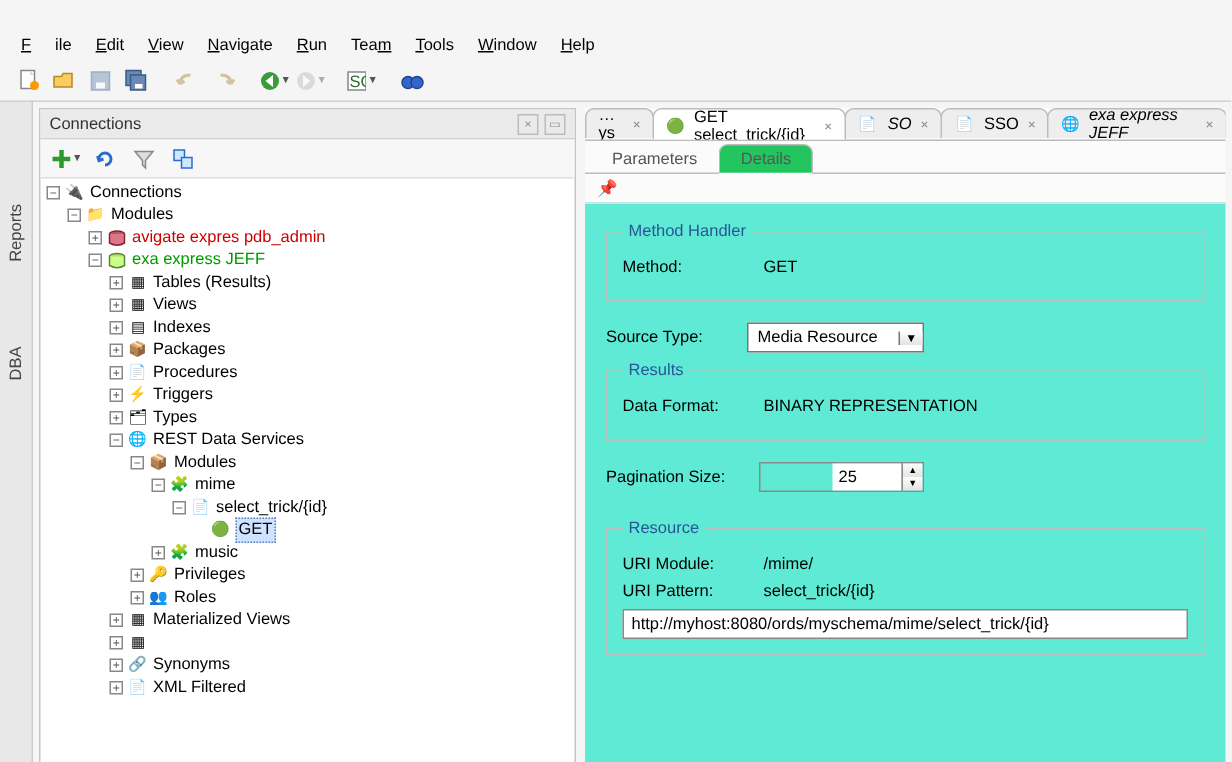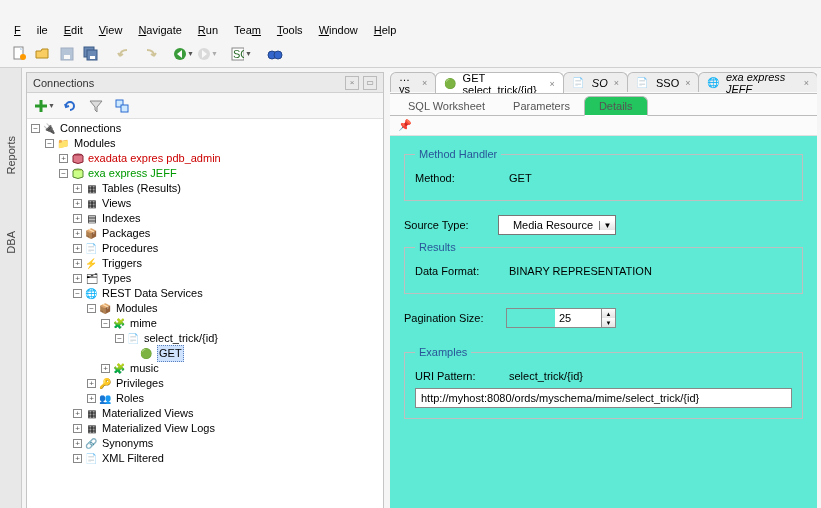--- a/index.html
+++ b/index.html
@@ -36,21 +36,21 @@
 .stab { padding: 3px 14px; color: #555; }
 .stab.active { border: 1px solid #bcbcbc; border-bottom: 1px solid #fff; background: #22c55e; border-top-left-radius: 6px; border-top-right-radius: 6px; margin-bottom: -1px; }
 .pin-row { padding: 3px 8px; }
 .pin { color: #c00; }
 .editor-body { flex:1; background:#5eead4; border-top:1px solid #e0e0e0; padding: 12px 14px; overflow:auto; }
 fieldset { border: 1px solid #bfbfbf; padding: 6px 10px 10px 10px; margin-bottom: 14px; }
 legend { color: #2a5599; padding: 0 4px; }
 .frow { display: flex; align-items: center; gap: 6px; margin: 6px 0; }
 .frow .lbl { min-width: 88px; }
 .combo { display: flex; align-items: center; border: 1px solid #777; background: #fff; height: 20px; }
-.combo .val { padding: 0 6px; min-width: 100px; text-align: right; }
+.combo .val { padding: 0 6px; min-width: 100px; }
 .combo .arrow { width: 16px; text-align: center; border-left: 1px solid #777; font-size: 8px; background: linear-gradient(#fdfdfd,#e3e3e3); }
 .spinner { display: flex; border: 1px solid #8a8a8a; height: 20px; }
 .spinner input { border: none; width: 46px; padding: 0 4px; font: inherit; margin-left: 48px; }
 .spinner .arrows { width: 14px; display: flex; flex-direction: column; border-left: 1px solid #8a8a8a; }
 .spinner .arrows span { flex:1; font-size:6px; display:flex; align-items:center; justify-content:center; background: linear-gradient(#fdfdfd,#e3e3e3); }
 .uri-box { border:1px solid #888; background:#fff; padding:3px 5px; }
 svg { display: block; }
 </style>
 </head>
 <body>
@@ -187,21 +187,21 @@
           <span>Modules</span>
         </div>
       <div class="tn" style="padding-left:28px">
           <span class="exp">+</span>
           <span class="ticon">
             <svg width="14" height="14">
               <ellipse cx="7" cy="4" rx="5" ry="2" fill="#b56" stroke="#823"></ellipse>
               <path d="M2 4 L2 10 Q7 13 12 10 L12 4" fill="#d78" stroke="#823"></path>
             </svg>
           </span>
-          <span class="red">exadata expres pdb_admin</span>
+          <span class="red">avigate expres pdb_admin</span>
         </div>
       <div class="tn" style="padding-left:28px">
           <span class="exp">−</span>
           <span class="ticon">
             <svg width="14" height="14">
               <ellipse cx="7" cy="4" rx="5" ry="2" fill="#bd6" stroke="#583"></ellipse>
               <path d="M2 4 L2 10 Q7 13 12 10 L12 4" fill="#cf8" stroke="#583"></path>
             </svg>
           </span>
           <span class="green">exa express JEFF</span>
@@ -282,21 +282,20 @@
           <span>Roles</span>
         </div>
       <div class="tn" style="padding-left:42px">
           <span class="exp">+</span>
           <span class="ticon">▦</span>
           <span>Materialized Views</span>
         </div>
       <div class="tn" style="padding-left:42px">
           <span class="exp">+</span>
           <span class="ticon">▦</span>
-          <span>Materialized View Logs</span>
         </div>
       <div class="tn" style="padding-left:42px">
           <span class="exp">+</span>
           <span class="ticon">🔗</span>
           <span>Synonyms</span>
         </div>
       <div class="tn" style="padding-left:42px">
           <span class="exp">+</span>
           <span class="ticon">📄</span>
           <span>XML Filtered</span>
@@ -325,21 +324,20 @@
           <span style="">SSO</span>
           <span class="close-x">×</span>
         </div>
       <div class="etab">
           <span class="ticon">🌐</span>
           <span style="font-style:italic">exa express JEFF</span>
           <span class="close-x">×</span>
         </div>
     </div>
     <div class="sub-tabs">
-      <div class="stab">SQL Worksheet</div>
       <div class="stab">Parameters</div>
       <div class="stab active">Details</div>
     </div>
     <div class="pin-row">
       <span class="pin">📌</span>
     </div>
 
     <div class="editor-body">
       <fieldset>
         <legend>Method Handler</legend>
@@ -370,21 +368,25 @@
         <div class="spinner">
           <input value="25" style="">
           <div class="arrows">
               <span>▲</span>
               <span>▼</span>
             </div>
         </div>
       </div>
 
       <fieldset style="margin-top:18px">
-        <legend>Examples</legend>
+        <legend>Resource</legend>
+        <div class="frow">
+          <span class="lbl">URI Module:</span>
+          <span>/mime/</span>
+        </div>
         <div class="frow">
           <span class="lbl">URI Pattern:</span>
           <span>select_trick/{id}</span>
         </div>
         <div class="uri-box">http://myhost:8080/ords/myschema/mime/select_trick/{id}</div>
       </fieldset>
     </div>
   </div>
 
 </div>

